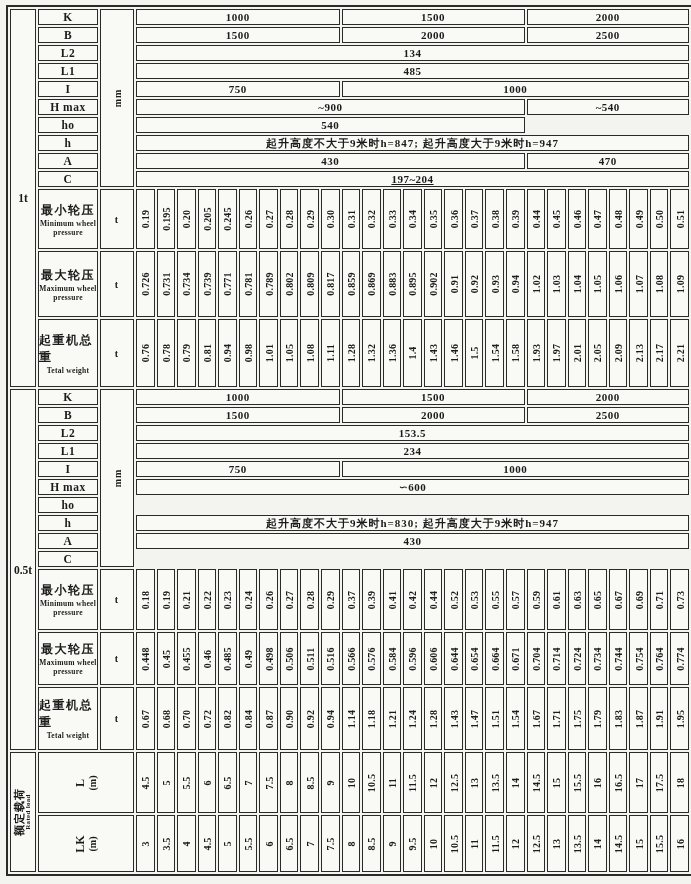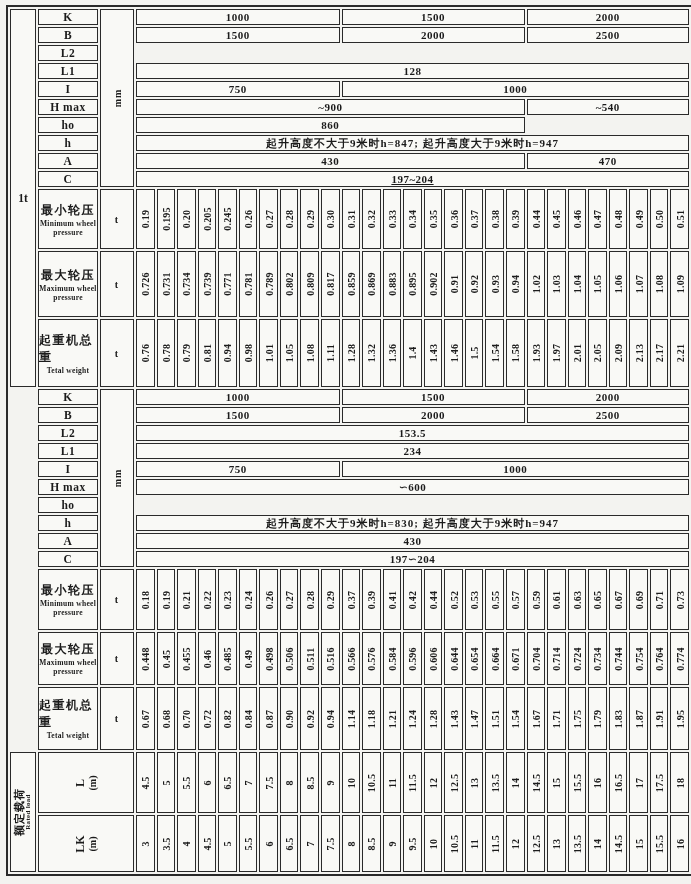--- a/index.html
+++ b/index.html
@@ -78,25 +78,28 @@
       </div>
       <div class="c" style="grid-area: 2 / 14 / span 1 / span 9;">
         <div class="dimval">2000</div>
       </div>
       <div class="c" style="grid-area: 2 / 23 / span 1 / span 8;">
         <div class="dimval">2500</div>
       </div>
       <div class="c" style="grid-area: 3 / 2 / span 1 / span 1;">
         <div class="dimlbl">L2</div>
       </div>
+      <div class="c" style="grid-area: 3 / 4 / span 1 / span 27;">
+        <div class="dimval">134</div>
+      </div>
       <div class="c" style="grid-area: 4 / 2 / span 1 / span 1;">
         <div class="dimlbl">L1</div>
       </div>
       <div class="c" style="grid-area: 4 / 4 / span 1 / span 27;">
-        <div class="dimval">128</div>
+        <div class="dimval">485</div>
       </div>
       <div class="c" style="grid-area: 5 / 2 / span 1 / span 1;">
         <div class="dimlbl">I</div>
       </div>
       <div class="c" style="grid-area: 5 / 4 / span 1 / span 10;">
         <div class="dimval">750</div>
       </div>
       <div class="c" style="grid-area: 5 / 14 / span 1 / span 17;">
         <div class="dimval">1000</div>
       </div>
@@ -106,21 +109,21 @@
       <div class="c" style="grid-area: 6 / 4 / span 1 / span 19;">
         <div class="dimval">~900</div>
       </div>
       <div class="c" style="grid-area: 6 / 23 / span 1 / span 8;">
         <div class="dimval">~540</div>
       </div>
       <div class="c" style="grid-area: 7 / 2 / span 1 / span 1;">
         <div class="dimlbl">ho</div>
       </div>
       <div class="c" style="grid-area: 7 / 4 / span 1 / span 19;">
-        <div class="dimval">860</div>
+        <div class="dimval">540</div>
       </div>
       <div class="c" style="grid-area: 8 / 2 / span 1 / span 1;">
         <div class="dimlbl">h</div>
       </div>
       <div class="c" style="grid-area: 8 / 4 / span 1 / span 27;">
         <div class="htext">起升高度不大于9米时h=847; 起升高度大于9米时h=947</div>
       </div>
       <div class="c" style="grid-area: 9 / 2 / span 1 / span 1;">
         <div class="dimlbl">A</div>
       </div>
@@ -393,20 +396,23 @@
       </div>
       <div class="c" style="grid-area: 13 / 28 / span 1 / span 1;">
         <div class="rot vnum">2.13</div>
       </div>
       <div class="c" style="grid-area: 13 / 29 / span 1 / span 1;">
         <div class="rot vnum">2.17</div>
       </div>
       <div class="c" style="grid-area: 13 / 30 / span 1 / span 1;">
         <div class="rot vnum">2.21</div>
       </div>
+      <div class="c" style="grid-area: 14 / 1 / span 13 / span 1;">
+        <div class="loadlbl">0.5t</div>
+      </div>
       <div class="c" style="grid-area: 14 / 3 / span 10 / span 1;">
         <div class="rot unit">mm</div>
       </div>
       <div class="c" style="grid-area: 14 / 2 / span 1 / span 1;">
         <div class="dimlbl">K</div>
       </div>
       <div class="c" style="grid-area: 14 / 4 / span 1 / span 10;">
         <div class="dimval">1000</div>
       </div>
       <div class="c" style="grid-area: 14 / 14 / span 1 / span 9;">
@@ -464,23 +470,20 @@
         <div class="htext">起升高度不大于9米时h=830; 起升高度大于9米时h=947</div>
       </div>
       <div class="c" style="grid-area: 22 / 2 / span 1 / span 1;">
         <div class="dimlbl">A</div>
       </div>
       <div class="c" style="grid-area: 22 / 4 / span 1 / span 27;">
         <div class="dimval">430</div>
       </div>
       <div class="c" style="grid-area: 23 / 2 / span 1 / span 1;">
         <div class="dimlbl">C</div>
-      </div>
-      <div class="c" style="grid-area: 23 / 4 / span 1 / span 27;">
-        <div class="dimval">197∽204</div>
       </div>
       <div class="c" style="grid-area: 24 / 2 / span 1 / span 1;">
         <div class="cn">最小轮压</div>
         <div class="en">Minimum wheel pressure</div>
       </div>
       <div class="c" style="grid-area: 24 / 3 / span 1 / span 1;">
         <div class="unit">t</div>
       </div>
       <div class="c" style="grid-area: 24 / 4 / span 1 / span 1;">
         <div class="rot vnum">0.18</div>

